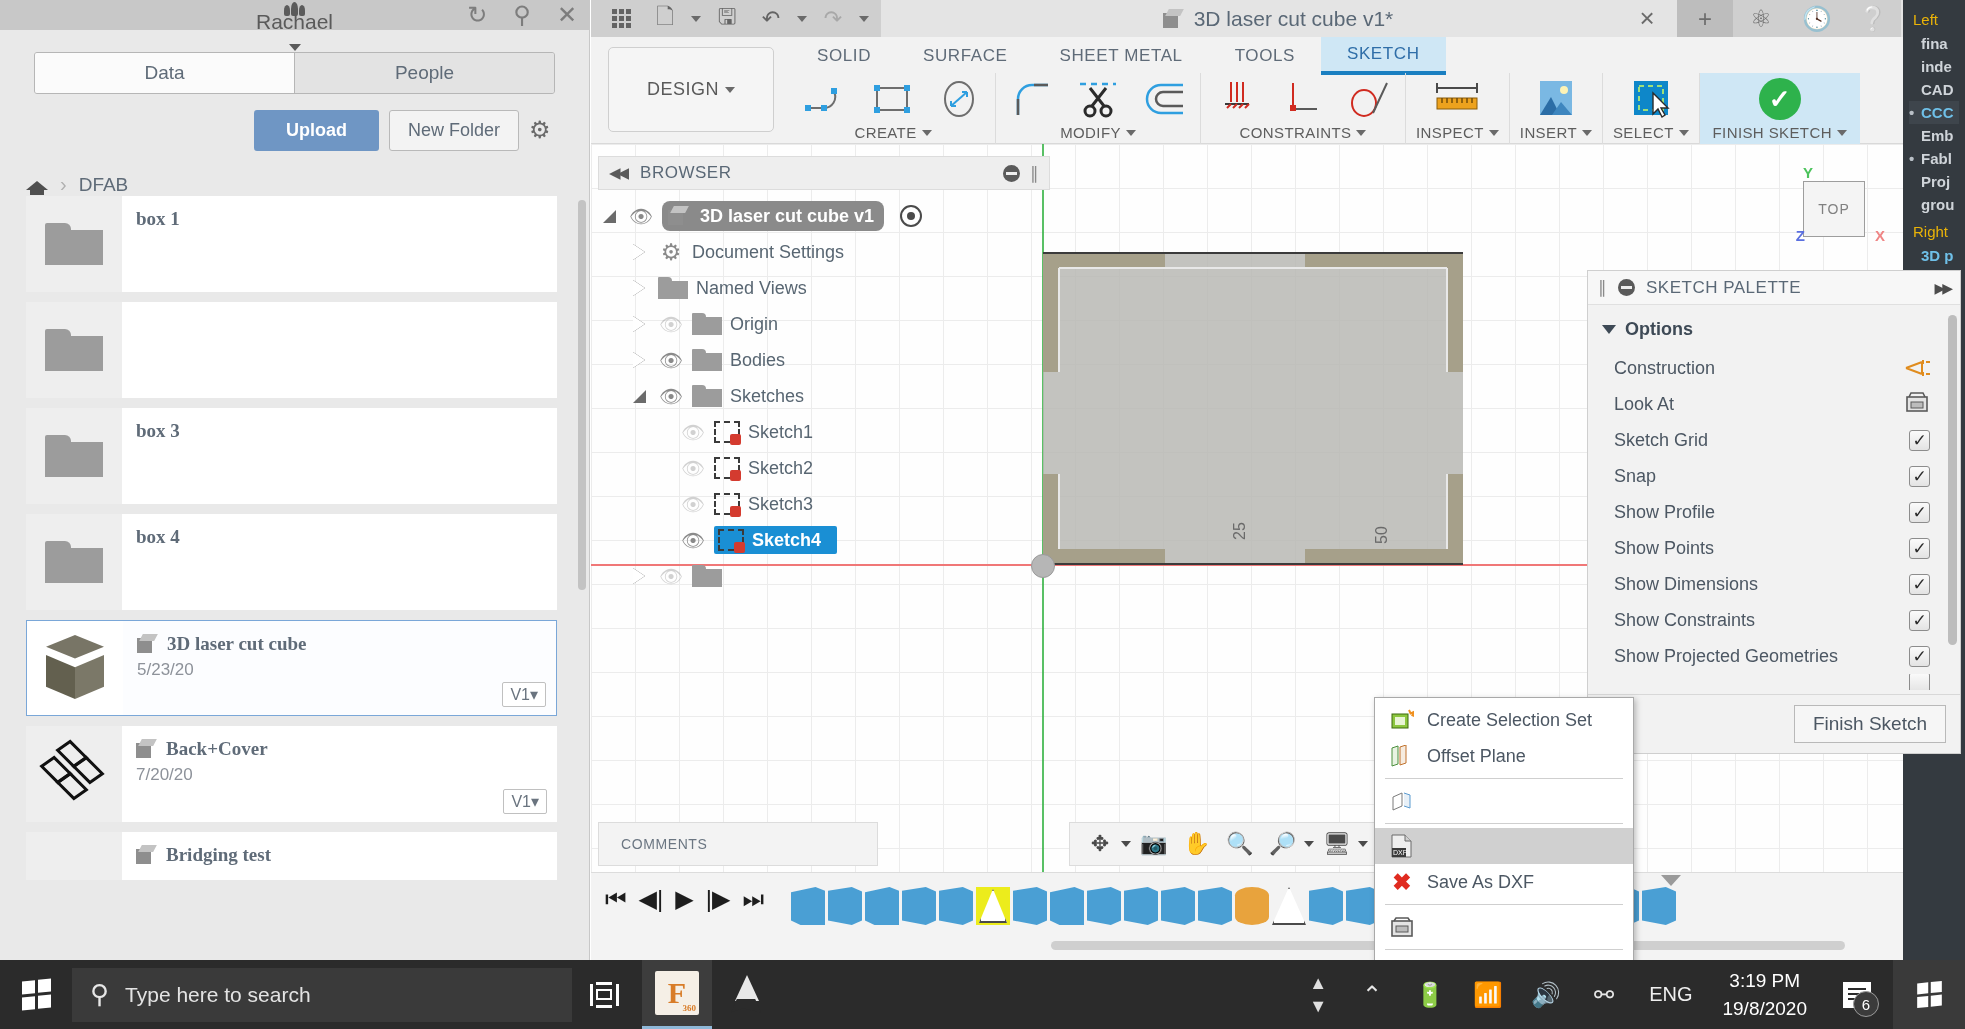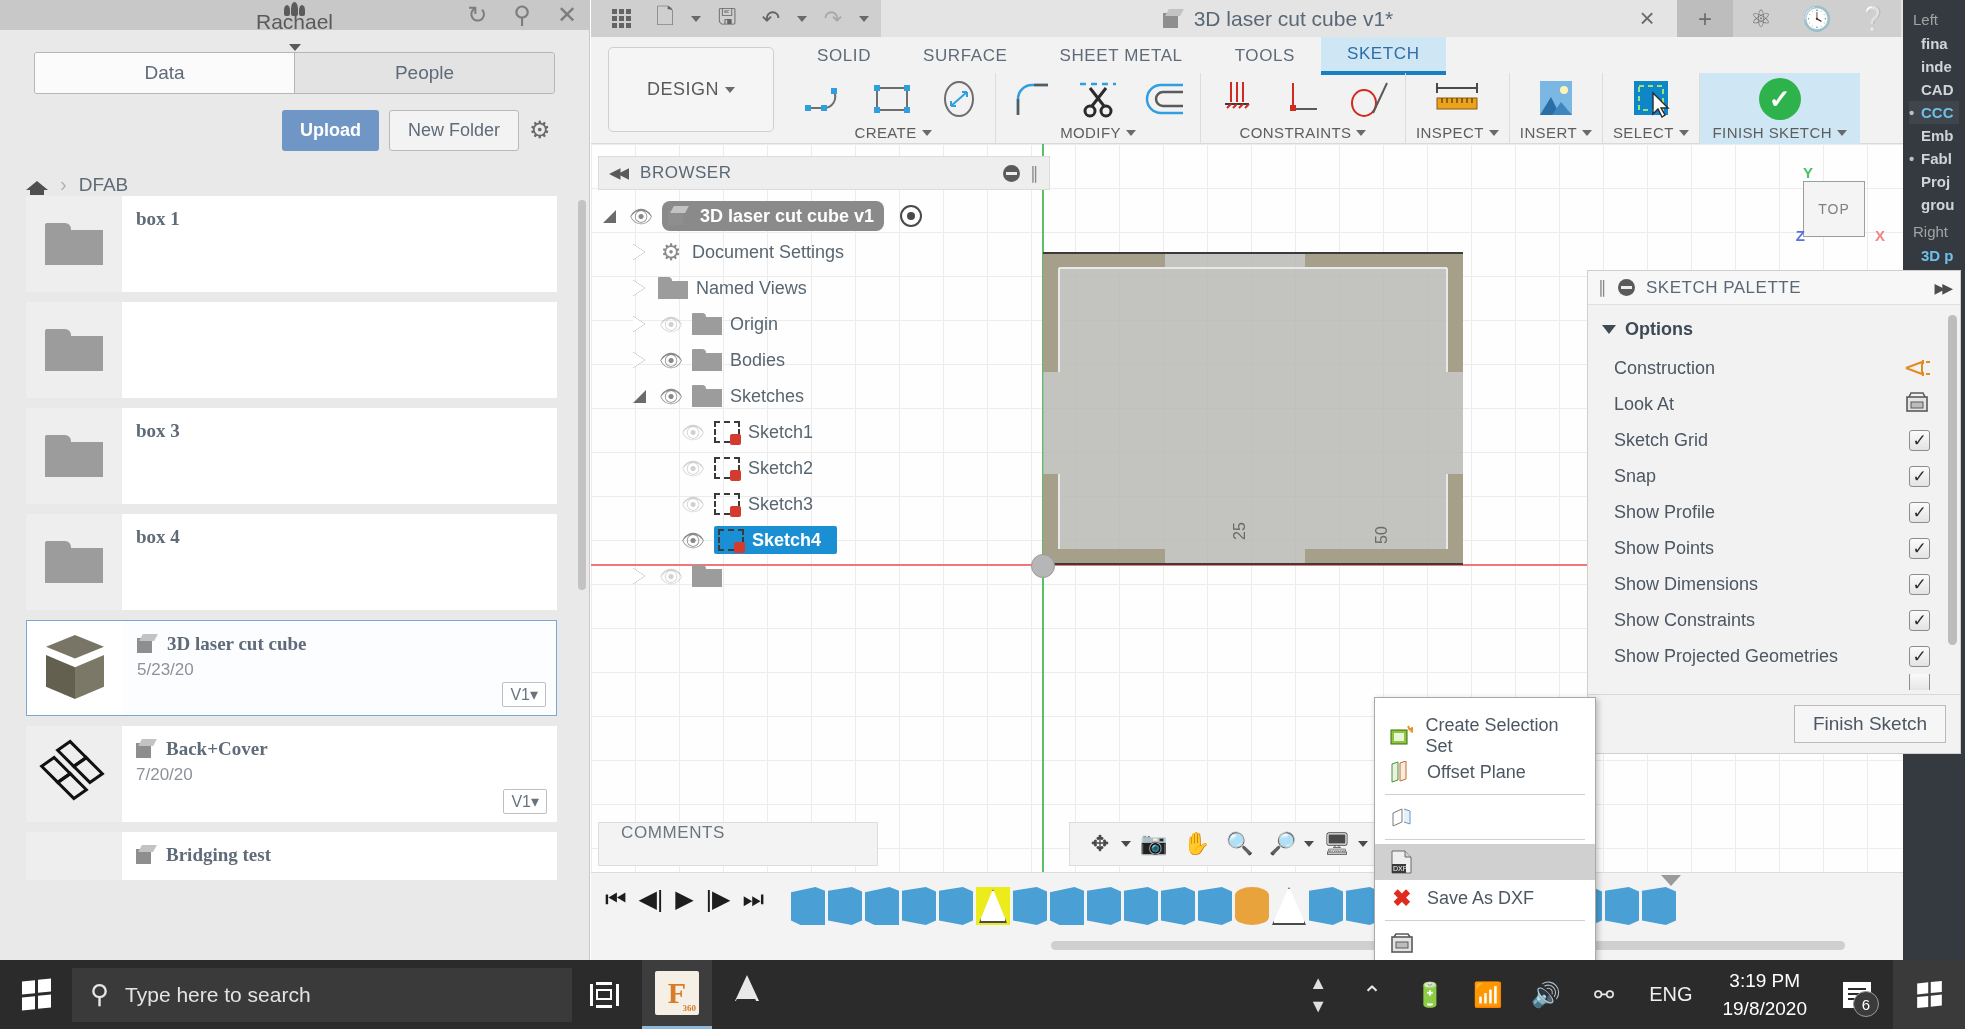--- a/index.html
+++ b/index.html
@@ -35,21 +35,21 @@
   .hdr-ico { color:#7d7d7d; font-size:24px; line-height:1; }
 
   #dp-tabs { display:flex; margin:22px 34px 0 34px; border-radius:3px; overflow:hidden;
      border:1px solid #b6b6b6; background:#e2e2e2; }
   .dp-tab { flex:1; text-align:center; padding:9px 0; font-size:19px; color:#5f6b78; cursor:default;}
   .dp-tab.active { background:#fbfbfb; }
   .dp-tab:not(.active){ background:#e3e3e3; border-left:1px solid #b6b6b6;}
 
   #dp-actions { display:flex; justify-content:flex-end; gap:10px; margin:16px 34px 0 0; }
   #upload-btn { background:#6f96c4; color:#fff; border:none; border-radius:3px;
-    padding:9px 18px; font-size:18px; font-weight:bold; font-family:inherit; cursor:pointer;}
+    padding:9px 32px; font-size:18px; font-weight:bold; font-family:inherit; cursor:pointer;}
   #newfolder-btn { background:#f3f3f3; color:#5f6b78; border:1px solid #b9b9b9; border-radius:3px;
     padding:9px 18px; font-size:18px; font-family:inherit; cursor:pointer;}
   #dp-gear { width:26px;height:26px; align-self:center; color:#6a6a6a; font-size:24px; line-height:1;}
 
   #breadcrumb { display:flex; align-items:center; gap:12px; margin:22px 0 0 26px; font-size:19px; color:#5f6b78;}
   .home-ico { width:22px;height:20px; position:relative; display:inline-block;}
   .home-ico::before{content:"";position:absolute;left:0;top:6px;width:0;height:0;
     border-left:11px solid transparent;border-right:11px solid transparent;border-bottom:9px solid #4f4f4f;}
   .home-ico::after{content:"";position:absolute;left:4px;top:12px;width:14px;height:8px;background:#4f4f4f;}
   .crumb-sep { color:#b0b0b0; font-size:20px;}
@@ -164,22 +164,22 @@
   .tnode.sel-blue .inner { background:#1a8fd4; color:#fff; font-weight:bold; padding:3px 16px 3px 4px; display:flex;
      align-items:center; gap:8px; border-radius:2px;}
   .sketch-ico { width:26px; height:22px; position:relative; }
   .sketch-ico::before{content:"";position:absolute;inset:0;border:2px dashed #3a3a3a;}
   .sketch-ico::after{content:"";position:absolute;right:-1px;bottom:-2px;width:11px;height:11px;background:#d43b2f;border-radius:2px;}
   .gear-ico { width:26px;height:26px; color:#8a8a8a; font-size:23px; display:flex; align-items:center; justify-content:center;}
   .target-ico { width:22px;height:22px;border-radius:50%;border:2px solid #4a4a4a;display:flex;align-items:center;justify-content:center;}
   .target-ico::after{content:"";width:8px;height:8px;border-radius:50%;background:#4a4a4a;}
 
   
-  #ctxmenu { position:absolute; left:783px; top:553px; width:222px; background:#fff;
-     border:1px solid #a9a9a9; box-shadow:2px 2px 6px rgba(0,0,0,.25); z-index:50; padding:20px 0;}
+  #ctxmenu { position:absolute; left:783px; top:553px; width:260px; background:#fff;
+     border:1px solid #a9a9a9; box-shadow:2px 2px 6px rgba(0,0,0,.25); z-index:50; padding:4px 0;}
   .ctxitem { height:36px; display:flex; align-items:center; gap:12px; padding:0 14px; font-size:18px; color:#4c5763; cursor:pointer;}
   .ctxitem.hl { background:#d0d0d0; }
   .ctxsep { height:1px; background:#cfcfcf; margin:4px 10px; }
   .ctxico { width:26px; height:24px; display:flex; align-items:center; justify-content:center; font-size:19px;}
 
   
   #palette { position:absolute; right:4px; top:126px; width:374px; background:#f2f2f2;
       border:1px solid #cfcfcf; z-index:40; }
   #palette-head { height:34px; background:#f7f7f7; display:flex; align-items:center; gap:11px; padding:0 10px;
       font-size:17px; color:#5a6876; letter-spacing:.5px; border-bottom:1px solid #e0e0e0;}
@@ -193,21 +193,21 @@
      background:linear-gradient(#fbfbfb,#e3e3e3); display:flex;align-items:center;justify-content:center;
      font-size:17px; color:#2b2b2b; cursor:pointer;}
   .constr-ico { width:26px;height:20px;color:#e08c1e;font-size:19px;display:flex;align-items:center;justify-content:center;}
   #palette-scroll { position:absolute; right:3px; top:10px; width:9px; height:330px; background:#bdbdbd; border-radius:5px;}
   #palette-foot { border-top:1px solid #d8d8d8; padding:10px 14px; display:flex; justify-content:flex-end; background:#f2f2f2;}
   #finish-sketch-btn { border:1px solid #b9b9b9; background:#f6f6f6; padding:7px 18px; font-size:19px; color:#4c5763;
       font-family:inherit; cursor:pointer;}
 
   
   #comments { position:absolute; left:7px; bottom:94px; width:280px; height:44px; background:#f3f3f3;
-      border:1px solid #dcdcdc; display:flex; align-items:flex-start; padding:0 22px; font-size:17px;
+      border:1px solid #dcdcdc; display:flex; align-items:center; padding:0 22px; font-size:14px;
       color:#6b7682; letter-spacing:.6px; }
   #navbar { position:absolute; left:50%; transform:translateX(-50%); bottom:94px; height:44px;
       background:#f3f3f3; border:1px solid #dcdcdc; display:flex; align-items:center; gap:3px; padding:0 10px;}
   .nav-ico { width:40px;height:36px; display:flex; align-items:center; justify-content:center; color:#4a4a4a; font-size:22px; cursor:pointer;}
   .nav-car { width:0;height:0;border-left:5px solid transparent;border-right:5px solid transparent;border-top:6px solid #4a4a4a; margin-left:-2px;}
 
   
   #timeline { position:absolute; left:0; right:0; bottom:0; height:88px; background:#f3f3f3; border-top:1px solid #dcdcdc;}
   #tl-controls { position:absolute; left:14px; top:12px; display:flex; align-items:center; gap:12px;}
   .tlc { color:#1d1d1d; font-size:24px; cursor:pointer; }
@@ -219,21 +219,21 @@
   .tl-cyl { background:#e8a33d; border-radius:50%/22%; }
   .tl-item.hlight { background:#ecec1c; }
   #tl-scroll { position:absolute; left:460px; right:120px; bottom:10px; height:9px; background:#cfcfcf; border-radius:5px;}
   #tl-gear { position:absolute; right:18px; top:14px; color:#606060; font-size:28px; cursor:pointer;}
   #tl-marker { position:absolute; left:1070px; top:2px; width:0; height:0; border-left:10px solid transparent;
       border-right:10px solid transparent; border-top:11px solid #9a9a9a; }
 
   
   #right-dark { position:absolute; right:0; top:0; width:62px; height:960px; background:#343a40; color:#cfd4d9;
       font-size:15px; padding:8px 6px; overflow:hidden; font-weight:bold;}
-  #right-dark .sec { color:#a3a3a3; font-weight:normal; margin:3px 0 4px 4px;}
+  #right-dark .sec { color:#eab308; font-weight:normal; margin:3px 0 4px 4px;}
   #right-dark .itm { padding:3px 0 3px 12px; white-space:nowrap; overflow:hidden; }
   #right-dark .itm.acc { color:#6fc0e8; }
   #right-dark .itm.dot::before { content:"\2022"; position:absolute; margin-left:-12px; color:#b9c0c7;}
   #right-dark .itm.sel { background:#3e454c; }
   #right-dark .grp { color:#b8c0c8; font-weight:normal; margin:10px 0 4px 2px;}
 
   
   #taskbar { position:absolute; left:0; right:0; bottom:0; height:69px; background:#2b2b2b; display:flex; align-items:center;}
   #start { width:72px; height:69px; display:flex; align-items:center; justify-content:center; }
   .winlogo { display:grid; grid-template-columns:13px 13px; grid-template-rows:13px 13px; gap:3px; transform:skewY(-6deg);}

